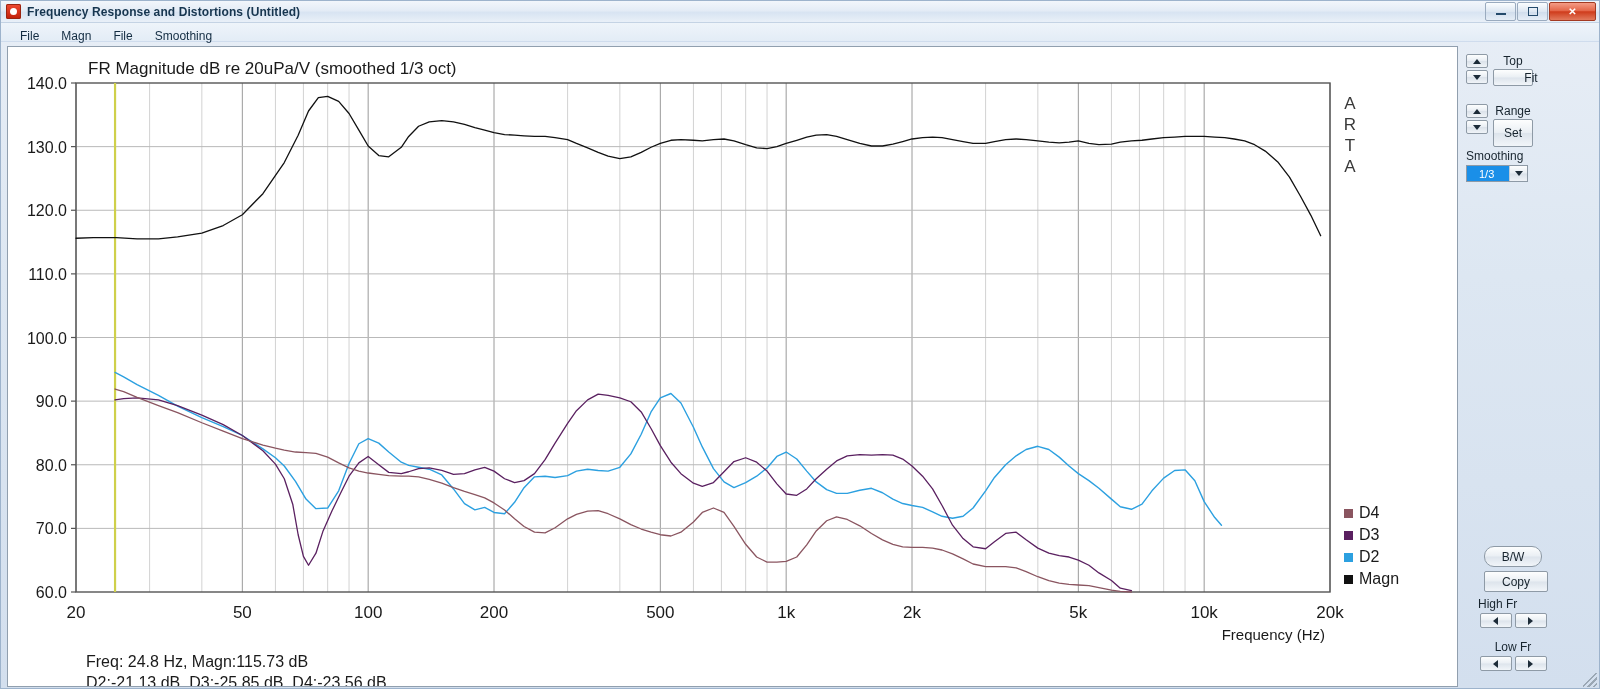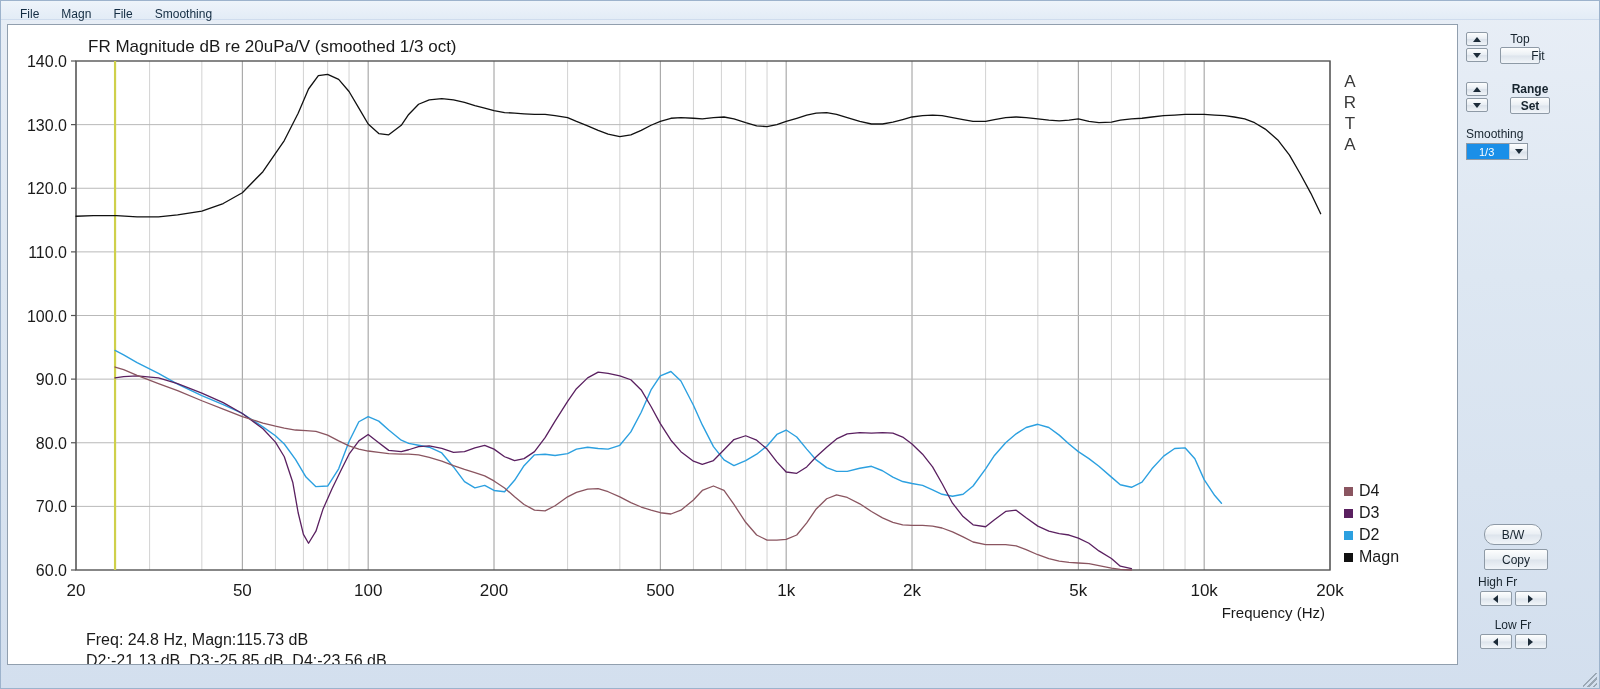--- a/index.html
+++ b/index.html
@@ -104,20 +104,33 @@
       linear-gradient(135deg,transparent 64%,#9aa7b4 64%,#9aa7b4 72%,transparent 72%),
       linear-gradient(135deg,transparent 84%,#9aa7b4 84%,#9aa7b4 92%,transparent 92%);
   }
   text{font-family:"Liberation Sans",sans-serif;}
 </style>
 </head>
 <body>
 
 <div class="window">
 
+  <div class="titlebar">
+    <div class="app-icon"></div>
+    <div class="title-text">Frequency Response and Distortions (Untitled)</div>
+    <div class="winbtns">
+      <div class="wb">
+          <span class="min-g"></span>
+        </div>
+      <div class="wb">
+          <span class="max-g"></span>
+        </div>
+      <div class="wb close">✕</div>
+    </div>
+  </div>
 
   <div class="menubar">
     <div class="menu-item">File</div>
     <div class="menu-item">Magn</div>
     <div class="menu-item">File</div>
     <div class="menu-item">Smoothing</div>
   </div>
 
   <div class="content">
 
@@ -207,49 +220,49 @@
           <rect x="1336" y="528" width="9" height="9" fill="#111111"></rect>
           <text x="1351" y="537" font-size="16" fill="#1a1a1a">Magn</text>
           <text x="78" y="620" font-size="16" fill="#1a1a1a">Freq: 24.8 Hz, Magn:115.73 dB</text>
           <text x="78" y="641" font-size="16" fill="#1a1a1a">D2:-21.13 dB, D3:-25.85 dB, D4:-23.56 dB</text>
         </svg>
     </div>
 
     <div class="sidepane">
 
       <div class="ctl" style="left:8px;top:8px;">
-        <div style="display:flex;align-items:flex-start;gap:12px;">
+        <div style="display:flex;align-items:flex-start;gap:5px;">
           <div style="display:flex;flex-direction:column;gap:2px;">
             <div class="spin">
                 <span class="tri-up"></span>
               </div>
             <div class="spin">
                 <span class="tri-dn"></span>
               </div>
           </div>
           <div style="display:flex;flex-direction:column;align-items:center;gap:1px;">
             <div class="lbl">Top</div>
             <div class="btn" style="width:40px;height:17px;padding-left:36px;">Fit</div>
           </div>
         </div>
       </div>
 
       <div class="ctl" style="left:8px;top:58px;">
-        <div style="display:flex;align-items:flex-start;gap:22px;font-weight:bold;">
+        <div style="display:flex;align-items:flex-start;gap:5px;">
           <div style="display:flex;flex-direction:column;gap:2px;">
             <div class="spin">
                 <span class="tri-up"></span>
               </div>
             <div class="spin">
                 <span class="tri-dn"></span>
               </div>
           </div>
           <div style="display:flex;flex-direction:column;align-items:center;gap:1px;">
             <div class="lbl">Range</div>
-            <div class="btn" style="width:40px;height:17px;">Set</div>
+            <div class="btn" style="width:40px;height:28px;">Set</div>
           </div>
         </div>
       </div>
 
       <div class="ctl" style="left:8px;top:103px;">
         <div class="lbl">Smoothing</div>
         <div class="combo" style="margin-top:2px;">
           <div class="val">1/3</div>
           <div class="arrow">
               <span class="tri-dn"></span>

